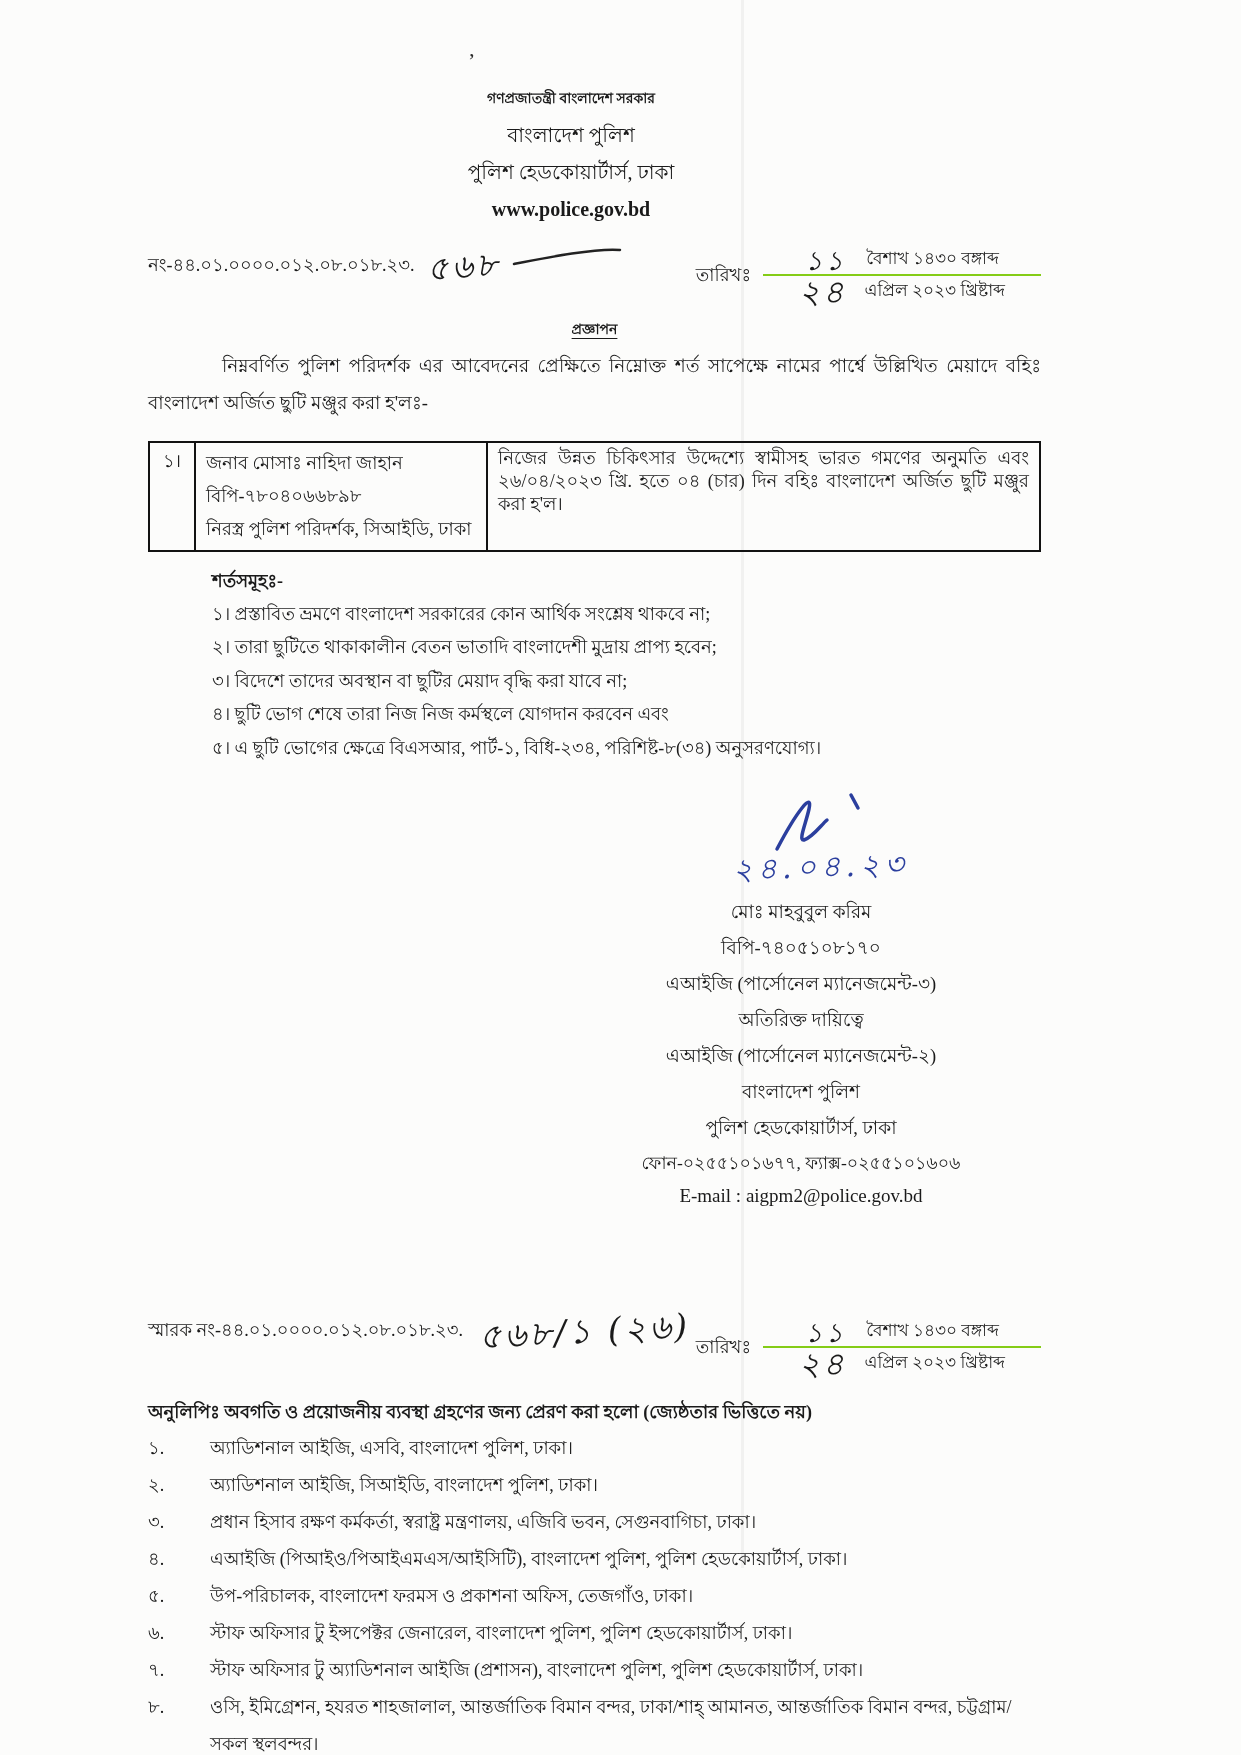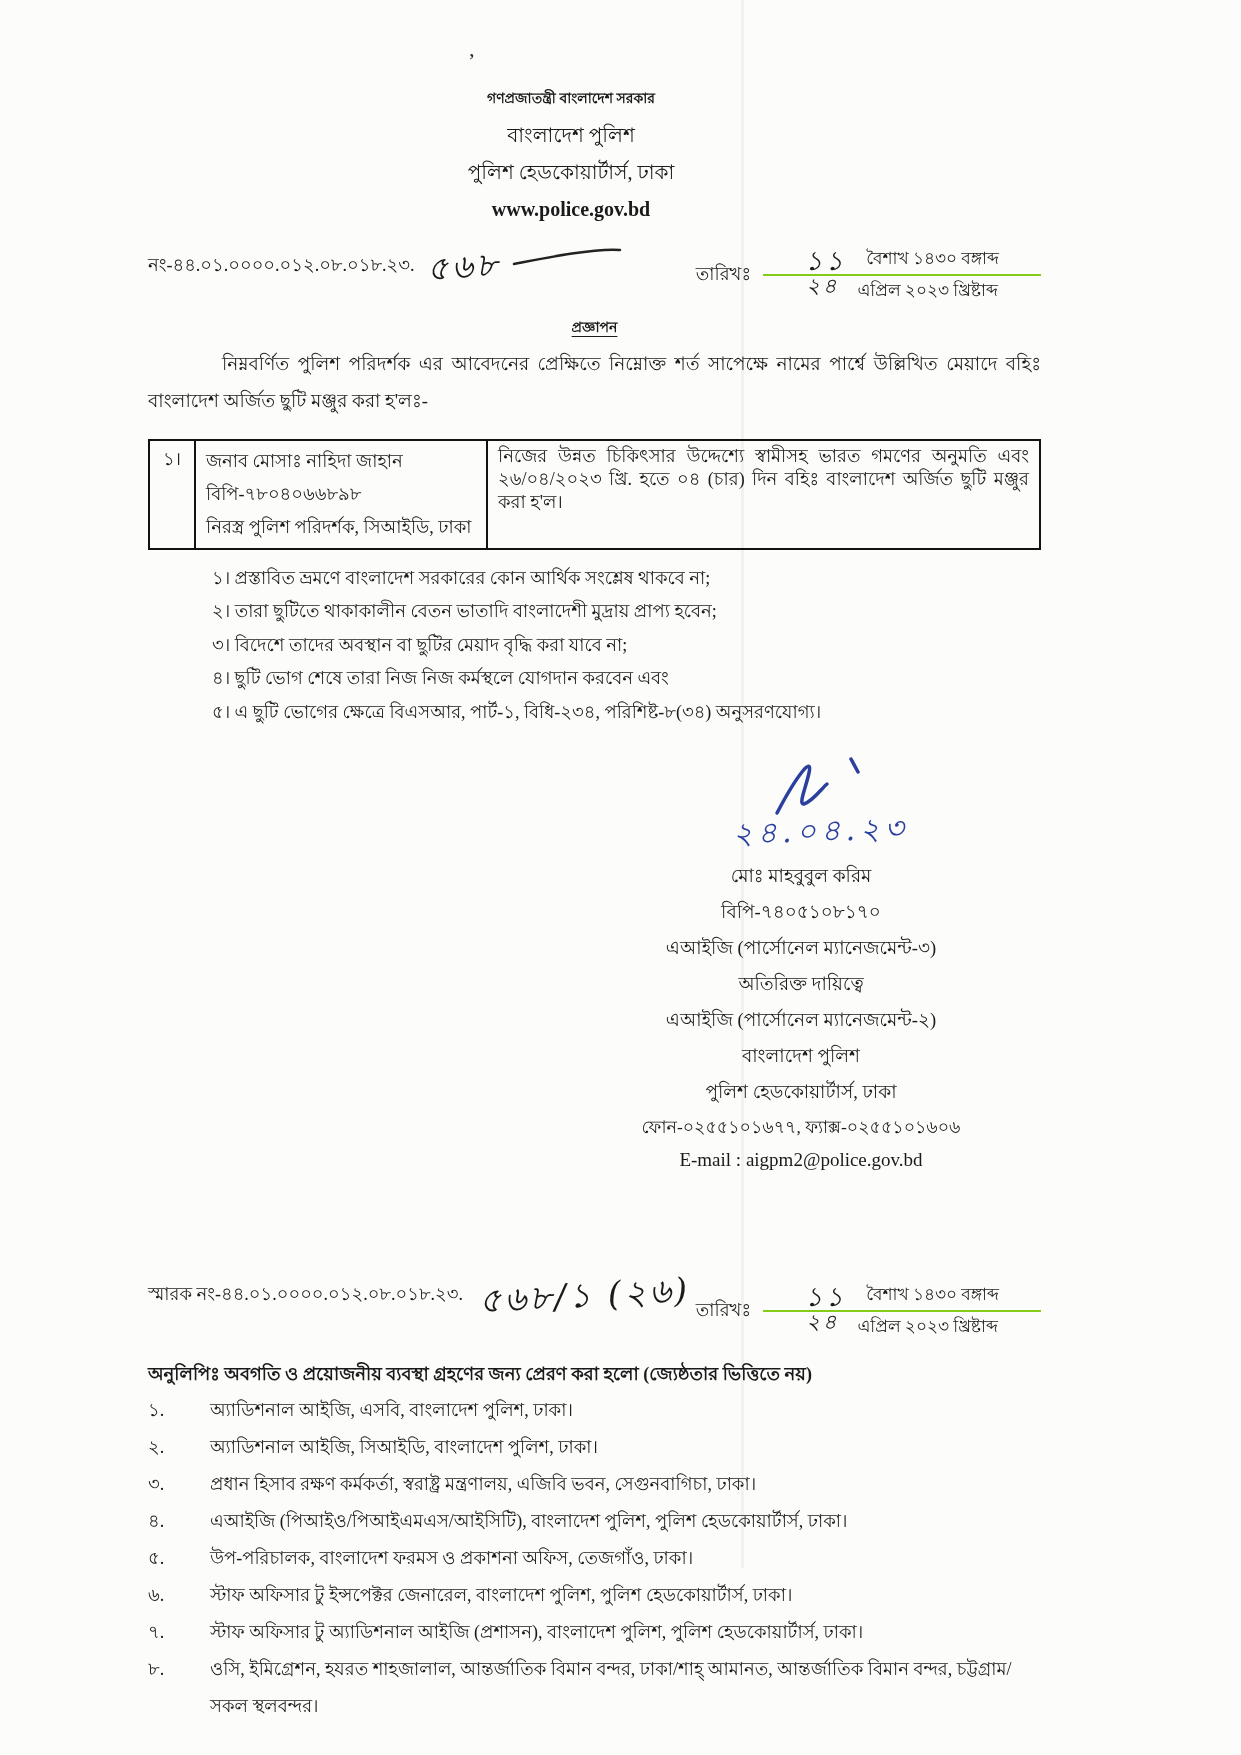--- a/index.html
+++ b/index.html
@@ -20,21 +20,21 @@
   .memo-left{display:flex;align-items:flex-end;gap:12px;font-size:18px;}
   .memo-serial{font-size:33px;line-height:0.9;transform:rotate(-4deg);display:inline-block;}
   .pen-tail{margin-bottom:14px;}
 
   .date-block{display:flex;align-items:center;gap:12px;}
   .date-label{font-size:18px;}
   .date-stack{display:flex;flex-direction:column;width:278px;}
   .date-top{display:flex;align-items:flex-end;justify-content:center;gap:20px;border-bottom:2px solid #84cc16;}
   .date-bottom{display:flex;align-items:flex-start;justify-content:center;gap:18px;}
   .date-top .hand{font-size:27px;line-height:0.95;}
-  .date-bottom .hand{font-size:21px;line-height:1.0;}
+  .date-bottom .hand{font-size:32px;line-height:1.0;}
   .date-text{font-size:17px;line-height:30px;}
 
   .doc-title{text-align:center;margin-top:10px;font-size:14px;font-weight:bold;text-decoration:underline;text-underline-offset:4px;}
   .intro{margin-top:6px;font-size:18.5px;line-height:37px;text-align:justify;text-indent:74px;}
 
   .leave-table{width:100%;border-collapse:collapse;margin-top:8px;table-layout:fixed;}
   .leave-table td{border:2.5px solid #121212;vertical-align:top;font-size:18px;}
   .serial-cell{text-align:center;padding-top:4px;}
   .officer-cell{padding:4px 10px;line-height:33px;}
   .details-cell{padding:4px 10px;line-height:23px;text-align:justify;}
@@ -119,20 +119,21 @@
             <div>জনাব মোসাঃ নাহিদা জাহান</div>
             <div>বিপি-৭৮০৪০৬৬৮৯৮</div>
             <div>নিরস্ত্র পুলিশ পরিদর্শক, সিআইডি, ঢাকা</div>
           </td>
           <td class="details-cell">নিজের উন্নত চিকিৎসার উদ্দেশ্যে স্বামীসহ ভারত গমণের অনুমতি এবং ২৬/০৪/২০২৩ খ্রি. হতে ০৪ (চার) দিন বহিঃ বাংলাদেশ অর্জিত ছুটি মঞ্জুর করা হ'ল।</td>
         </tr>
       </tbody>
     </table>
 
     <div class="conditions">
+      <div class="cond-heading">শর্তসমূহঃ-</div>
       <div class="cond-item">১। প্রস্তাবিত ভ্রমণে বাংলাদেশ সরকারের কোন আর্থিক সংশ্লেষ থাকবে না;</div>
       <div class="cond-item">২। তারা ছুটিতে থাকাকালীন বেতন ভাতাদি বাংলাদেশী মুদ্রায় প্রাপ্য হবেন;</div>
       <div class="cond-item">৩। বিদেশে তাদের অবস্থান বা ছুটির মেয়াদ বৃদ্ধি করা যাবে না;</div>
       <div class="cond-item">৪। ছুটি ভোগ শেষে তারা নিজ নিজ কর্মস্থলে যোগদান করবেন এবং</div>
       <div class="cond-item">৫। এ ছুটি ভোগের ক্ষেত্রে বিএসআর, পার্ট-১, বিধি-২৩৪, পরিশিষ্ট-৮(৩৪) অনুসরণযোগ্য।</div>
     </div>
 
 
     <div class="sig-block">
       <svg class="sig-scribble" width="120" height="66" viewBox="0 0 120 66">

